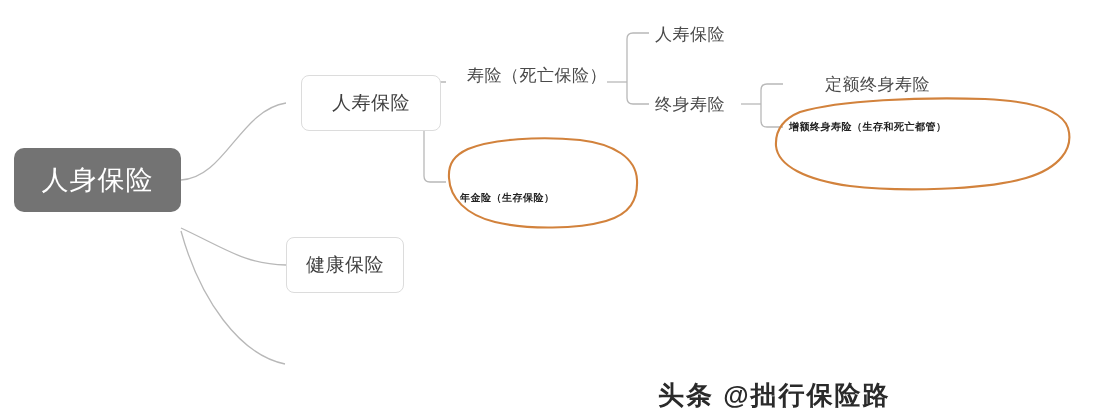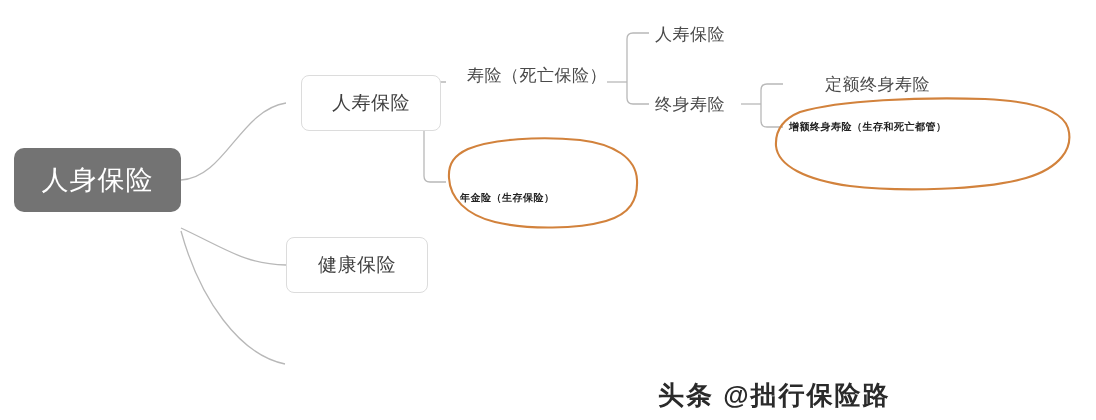--- a/index.html
+++ b/index.html
@@ -110,21 +110,21 @@
   </svg>
 
   <div class="node node-root" style="left:14px; top:148px; width:167px; height:64px;">
     <span>人身保险</span>
   </div>
 
   <div class="node node-box" style="left:286px; top:75px; width:140px; height:56px;margin-left:15px;">
     <span>人寿保险</span>
   </div>
 
-  <div class="node node-box" style="left:286px; top:237px; width:142px; height:56px;">
+  <div class="node node-box" style="left:286px; top:237px; width:118px; height:56px;">
     <span>健康保险</span>
   </div>
 
 
   <div class="node node-plain" style="left:452px; top:61px; width:170px; height:28px;justify-content:center;">
     <span>寿险（死亡保险）</span>
   </div>
 
   <div class="node node-mark" style="left:460px; top:185px; width:180px; height:26px;">
     <span>年金险（生存保险）</span>

